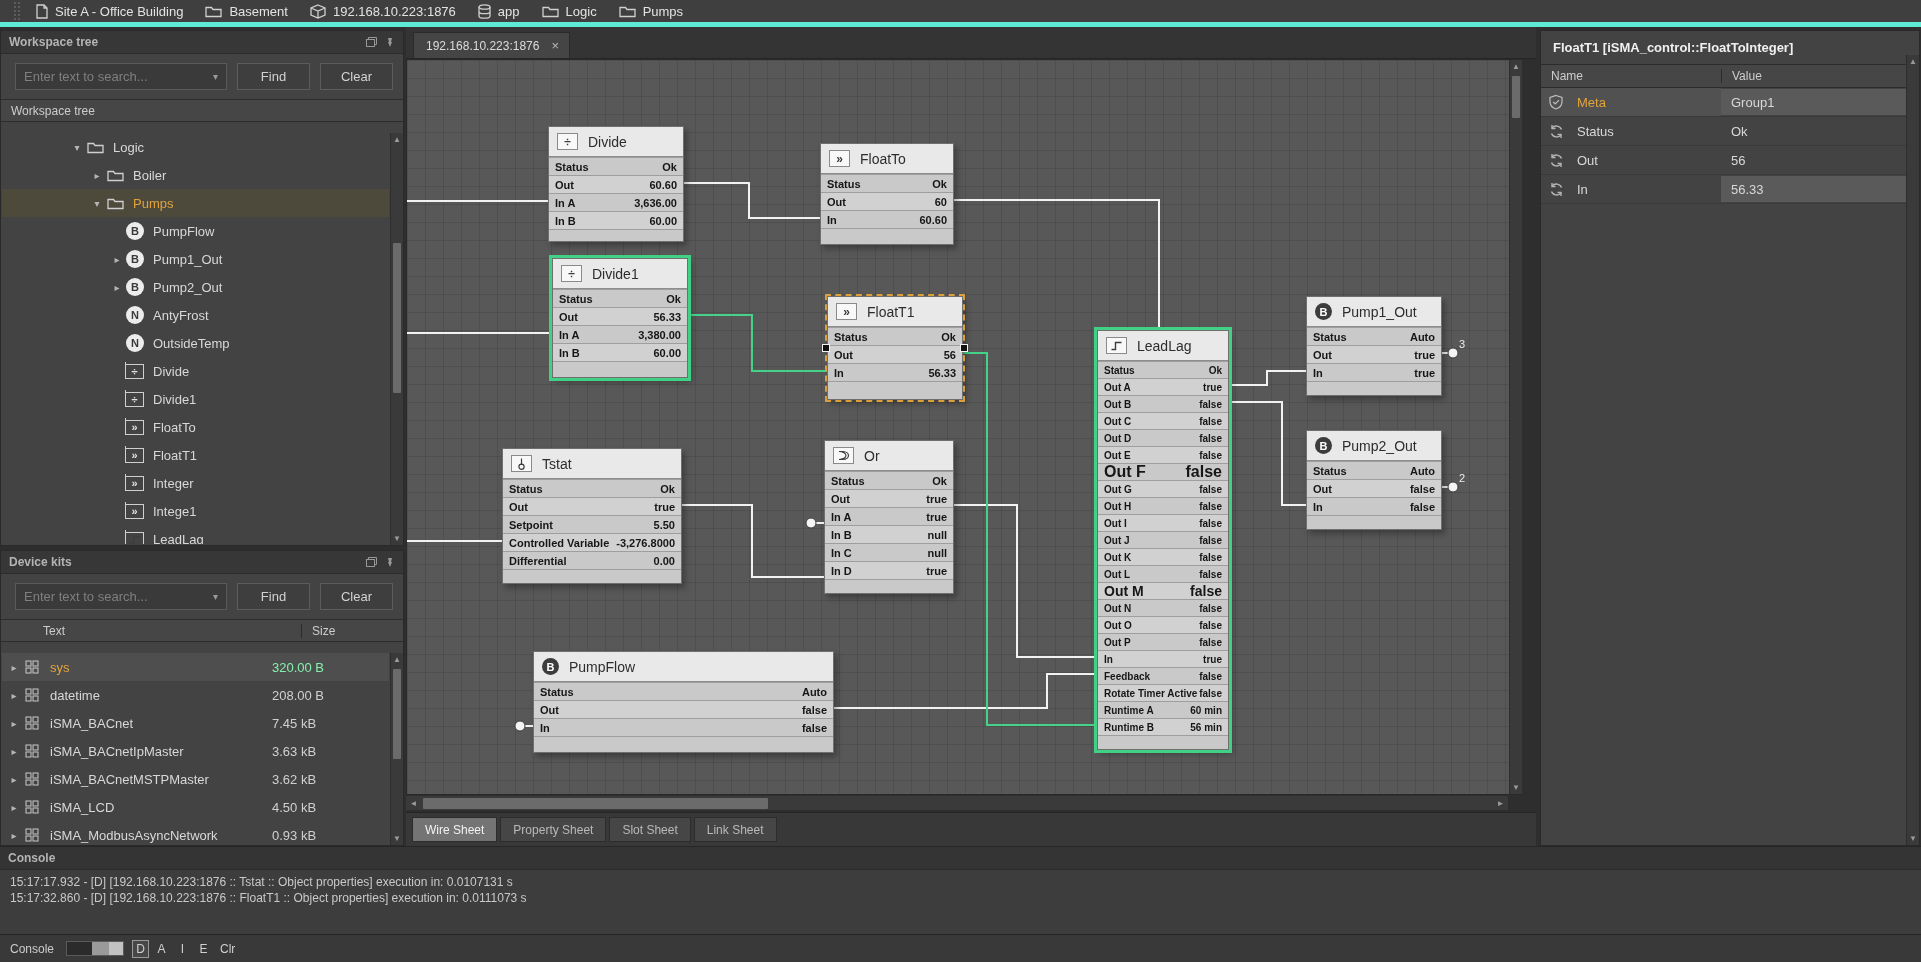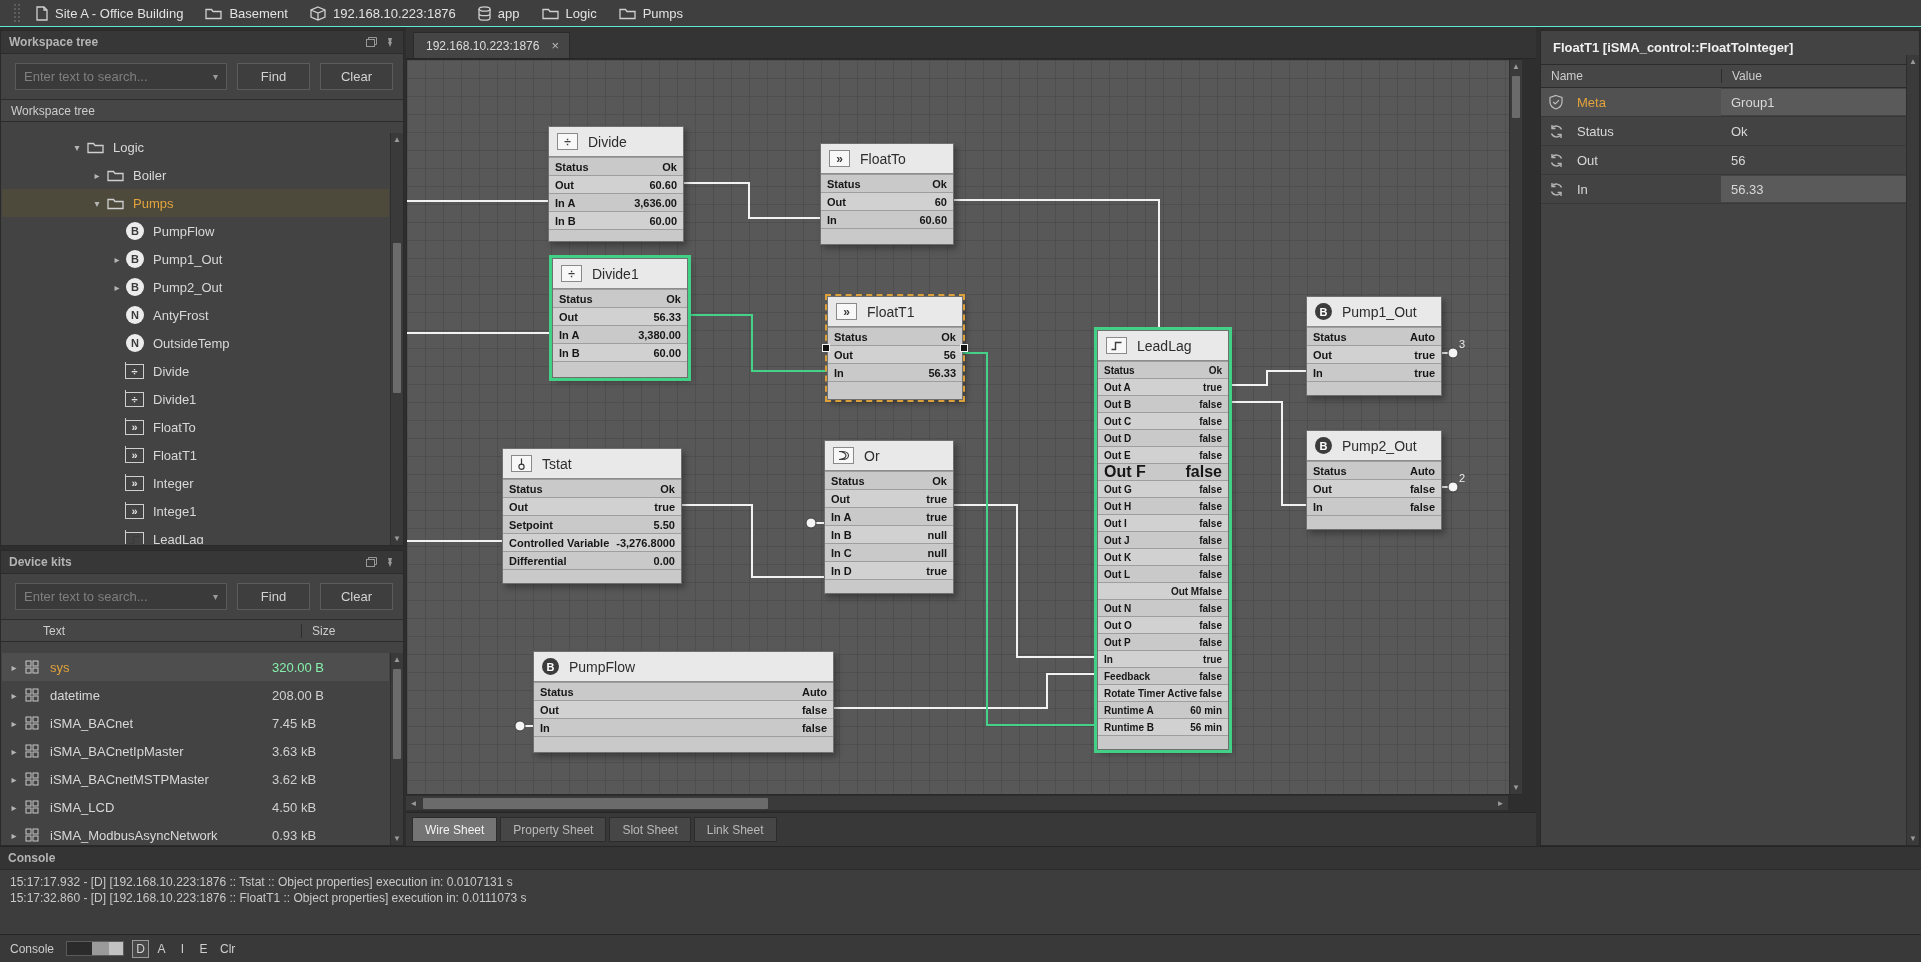--- a/index.html
+++ b/index.html
@@ -1,21 +1,21 @@
 <!DOCTYPE html>
 <html><head>
 <meta charset="utf-8">
 <style>
   * { margin:0; padding:0; box-sizing:border-box; }
   html,body { background:#2a2a2a; }
   body { font-family:"Liberation Sans", sans-serif; }
   .app { position:relative; width:1921px; height:962px; background:#2e2e2e; overflow:hidden; color:#d6d6d6; }
 
   
-  .breadcrumb { position:absolute; left:0; top:0; width:1921px; height:27px; background:#3f3f3f; border-bottom:1px solid #5eead4; display:flex; align-items:center; padding-left:14px; gap:22px; }
+  .breadcrumb { position:absolute; left:0; top:0; width:1921px; height:27px; background:#3f3f3f; border-bottom:5px solid #5eead4; display:flex; align-items:center; padding-left:14px; gap:22px; }
   .grip { width:6px; height:18px; border-left:2px dotted #5d5d5d; border-right:2px dotted #5d5d5d; margin-right:-6px; }
   .crumb { display:flex; align-items:center; gap:7px; font-size:13px; color:#e2e2e2; cursor:default; }
   .crumb svg { display:block; }
 
   
   .panel { position:absolute; background:#434343; border:1px solid #2a2a2a; }
   .panel-header { height:23px; background:#373737; display:flex; align-items:center; padding:0 8px; border-bottom:1px solid #2c2c2c; }
   .panel-title { font-size:12px; font-weight:bold; color:#b4b4b4; flex:1; }
   .hdr-ico { margin-left:8px; opacity:.85; cursor:pointer; }
   .searchrow { display:flex; align-items:center; gap:10px; padding:9px 10px 9px 14px; }
@@ -705,21 +705,21 @@
           <span class="val">false</span>
         </div>
         <div class="brow alt" style="height: 17px; font-size: 10px;">
           <span class="lbl">Out K</span>
           <span class="val">false</span>
         </div>
         <div class="brow" style="height: 17px; font-size: 10px;">
           <span class="lbl">Out L</span>
           <span class="val">false</span>
         </div>
-        <div class="brow alt" style="height: 17px; font-size: 10px; text-align: right;">
+        <div class="brow alt" style="height: 17px; font-size: 14px;">
           <span class="lbl">Out M</span>
           <span class="val">false</span>
         </div>
         <div class="brow" style="height: 17px; font-size: 10px;">
           <span class="lbl">Out N</span>
           <span class="val">false</span>
         </div>
         <div class="brow alt" style="height: 17px; font-size: 10px;">
           <span class="lbl">Out O</span>
           <span class="val">false</span>

